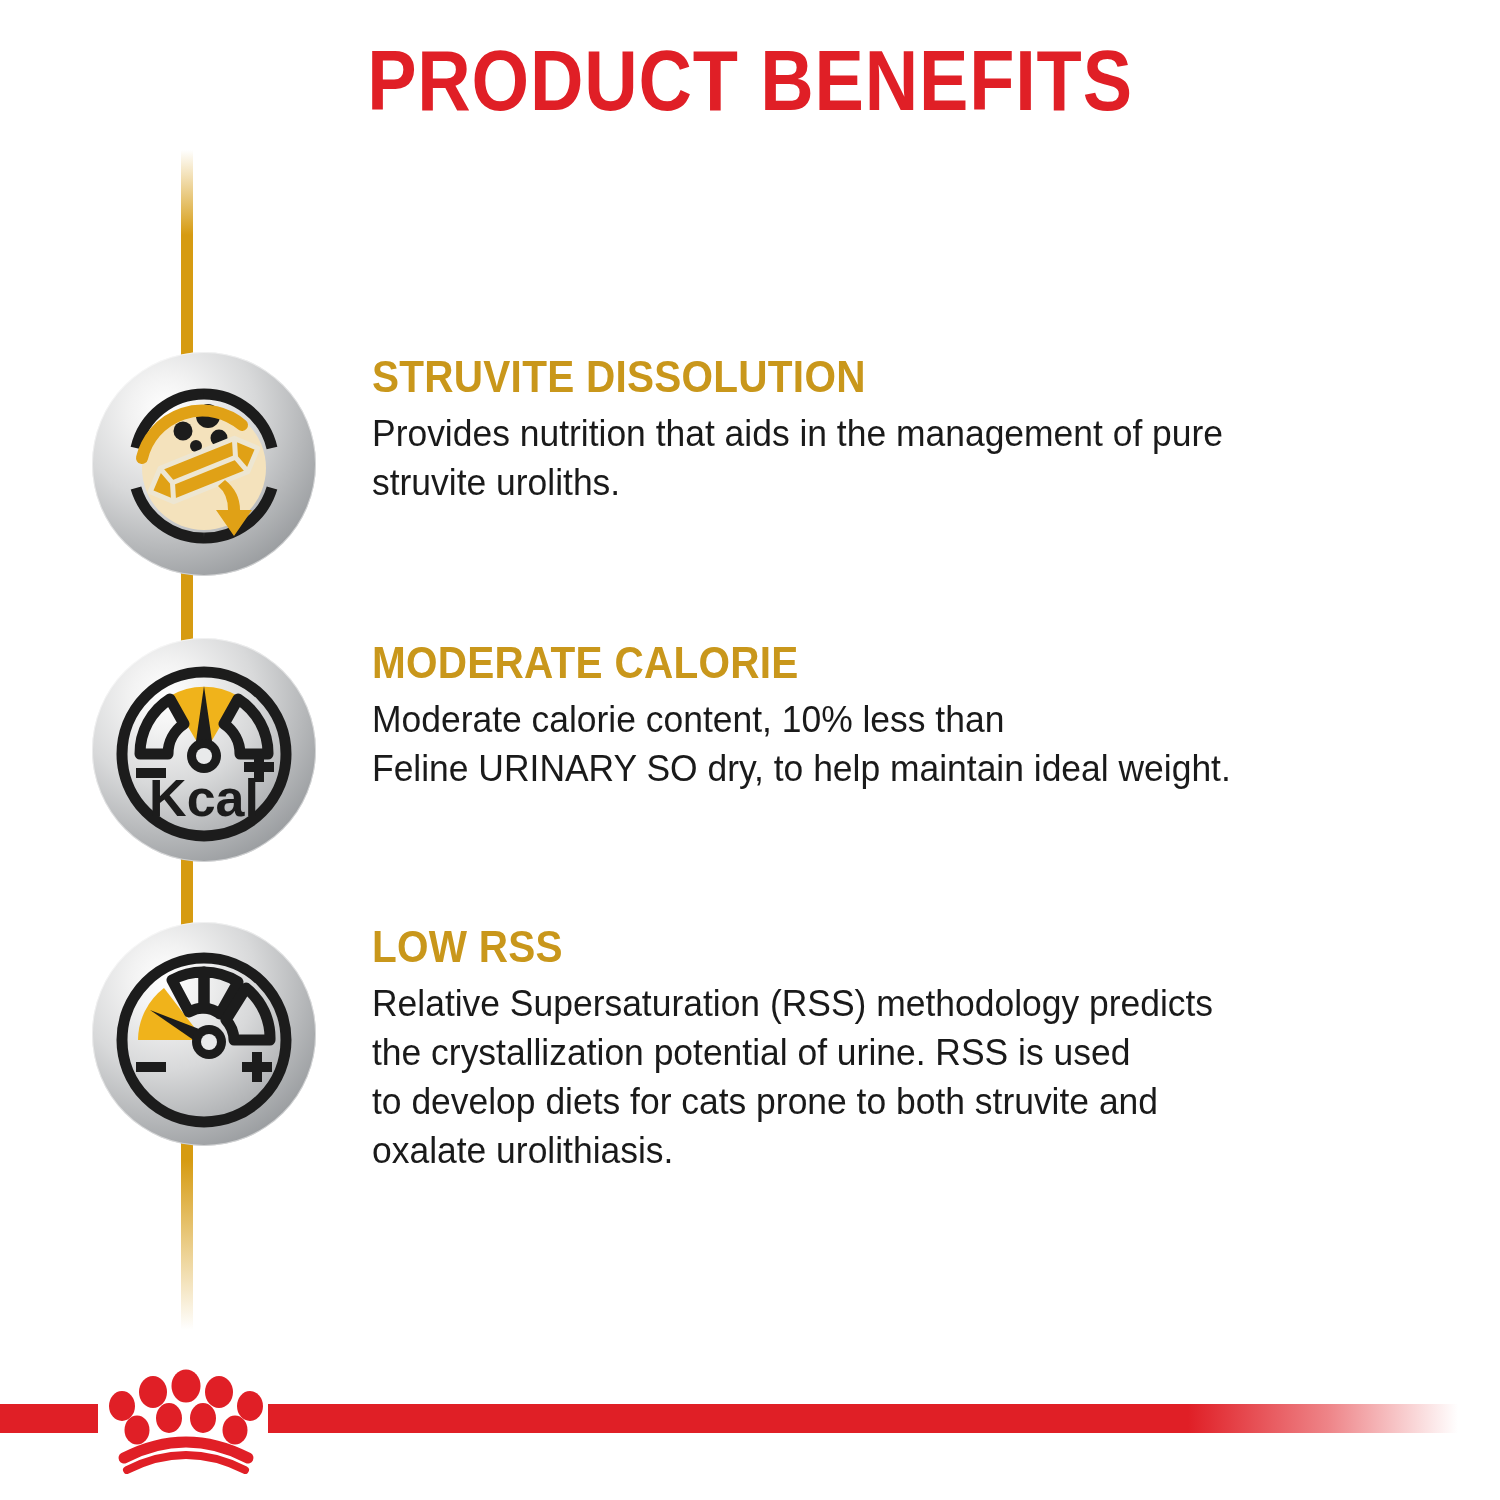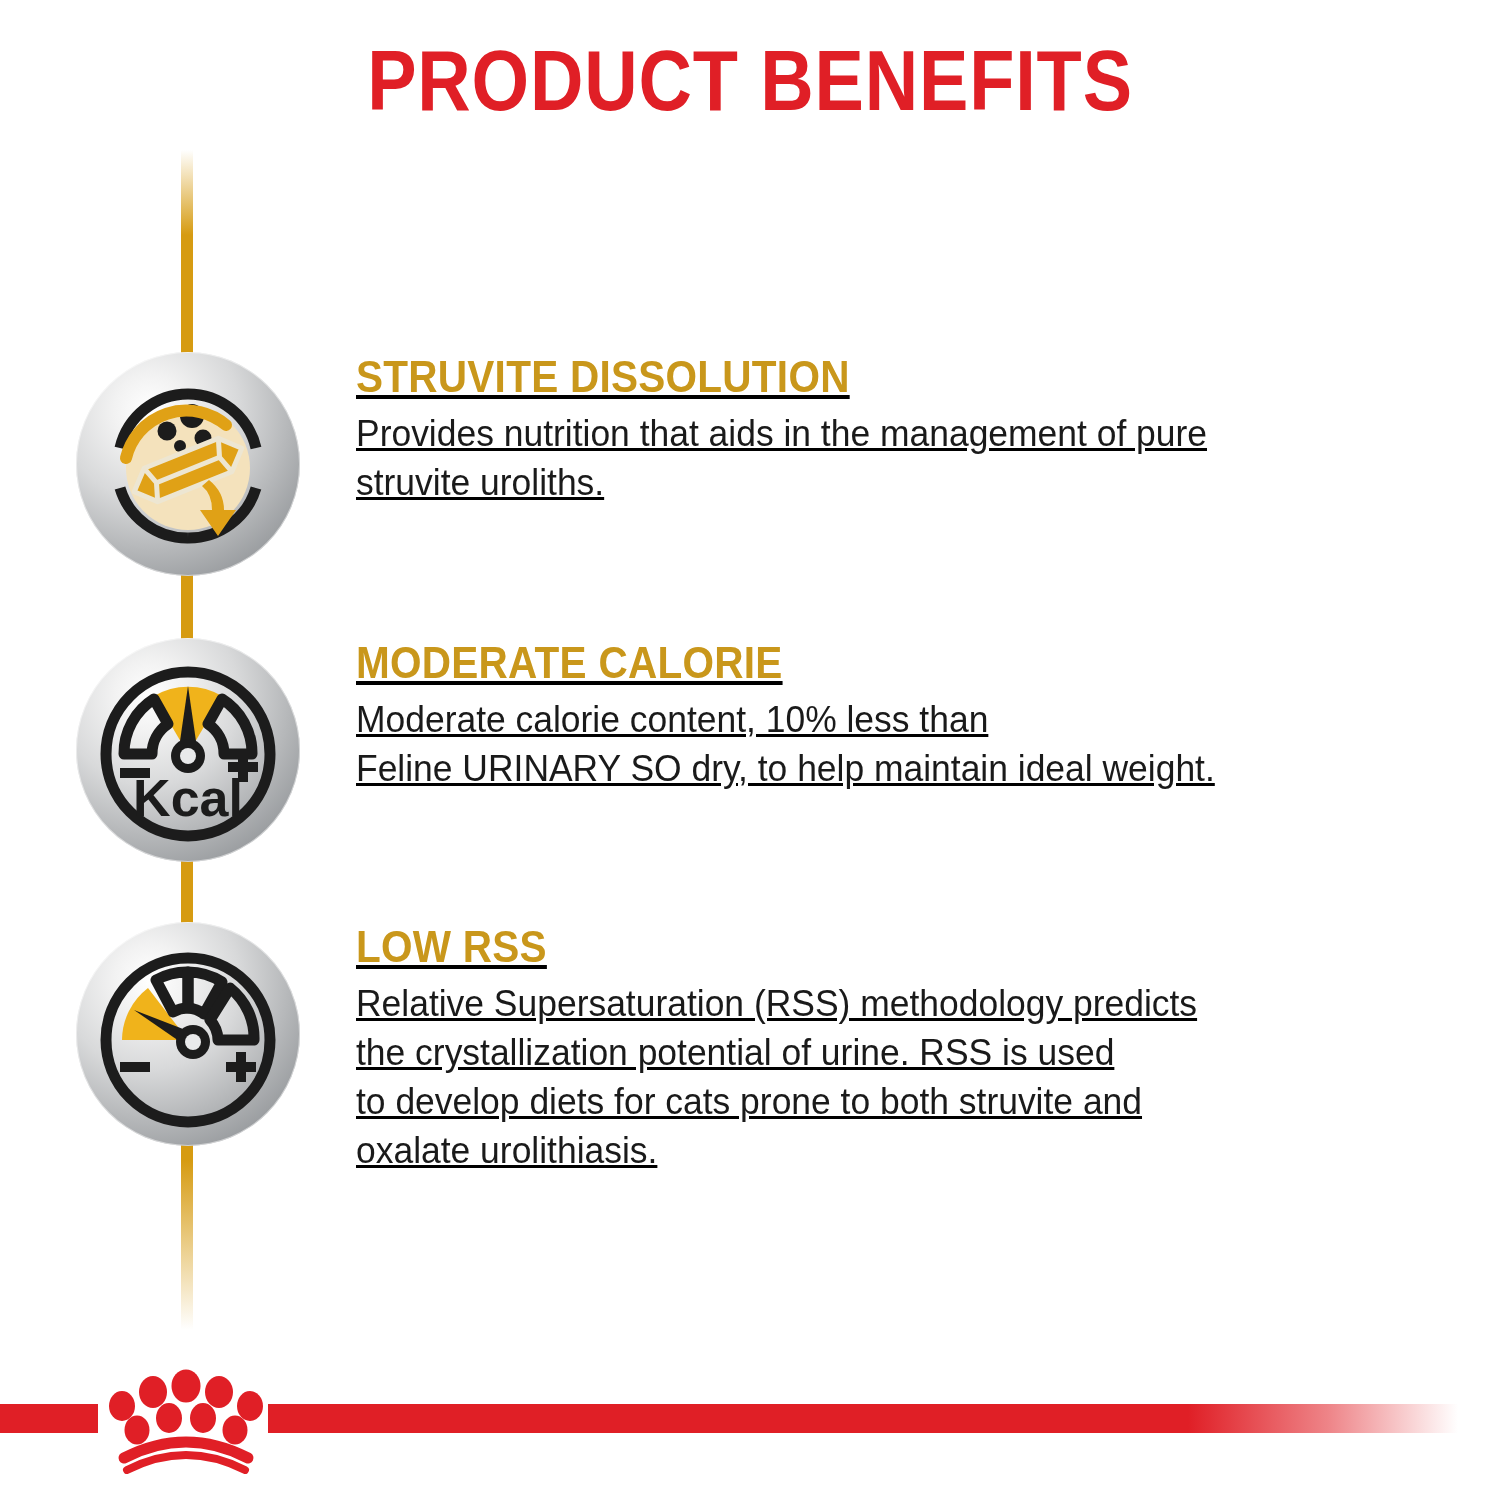--- a/index.html
+++ b/index.html
@@ -53,38 +53,37 @@
     position: absolute;
     left: 0;
     width: 1500px;
   }
   .row-1 { top: 352px; }
   .row-2 { top: 638px; }
   .row-3 { top: 922px; }
 
   .icon-badge {
     position: absolute;
-    left: 76px;
+    left: 92px;
     top: 0;
     width: 224px;
     height: 224px;
     border-radius: 50%;
     background:
       radial-gradient(circle at 33% 26%, #ffffff 0%, #f2f2f2 16%, #d8d9da 40%, #b6b8ba 62%, #9a9da0 80%, #cfd1d3 94%, #e9eaeb 100%);
     box-shadow: inset 0 0 0 1px rgba(255,255,255,0.5);
     z-index: 2;
   }
   .icon-badge svg { display: block; width: 224px; height: 224px; }
 
   .benefit-text {
     position: absolute;
-    left: 356px;
+    left: 372px;
     top: 0;
     width: 1090px;
-    text-decoration: underline;
   }
   .benefit-heading {
     color: #C9971B;
     font-size: 45px;
     line-height: 50px;
     font-weight: 700;
     letter-spacing: 0.3px;
     margin: 0 0 7px 0;
     transform: scaleX(0.90);
     transform-origin: left center;

